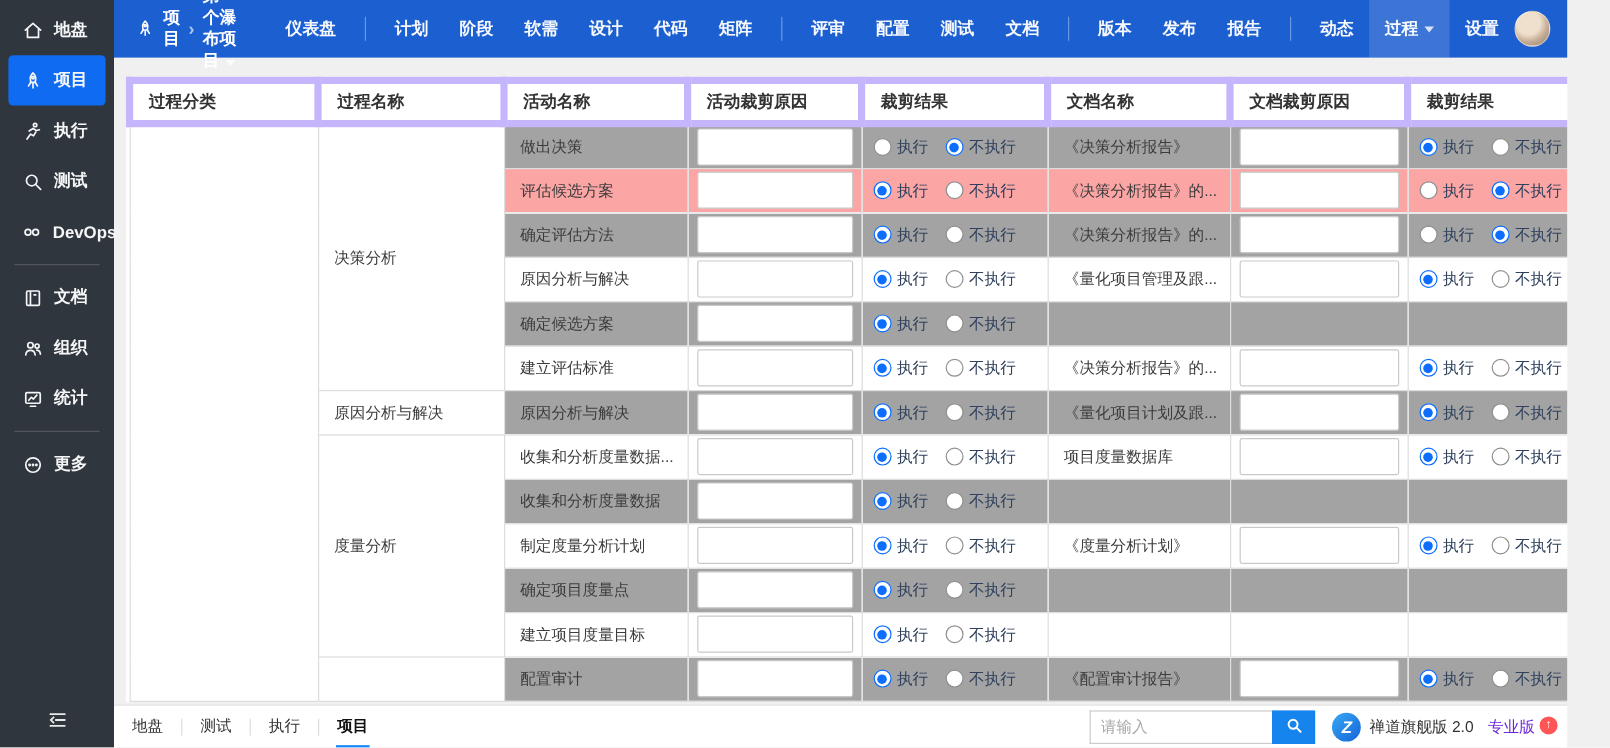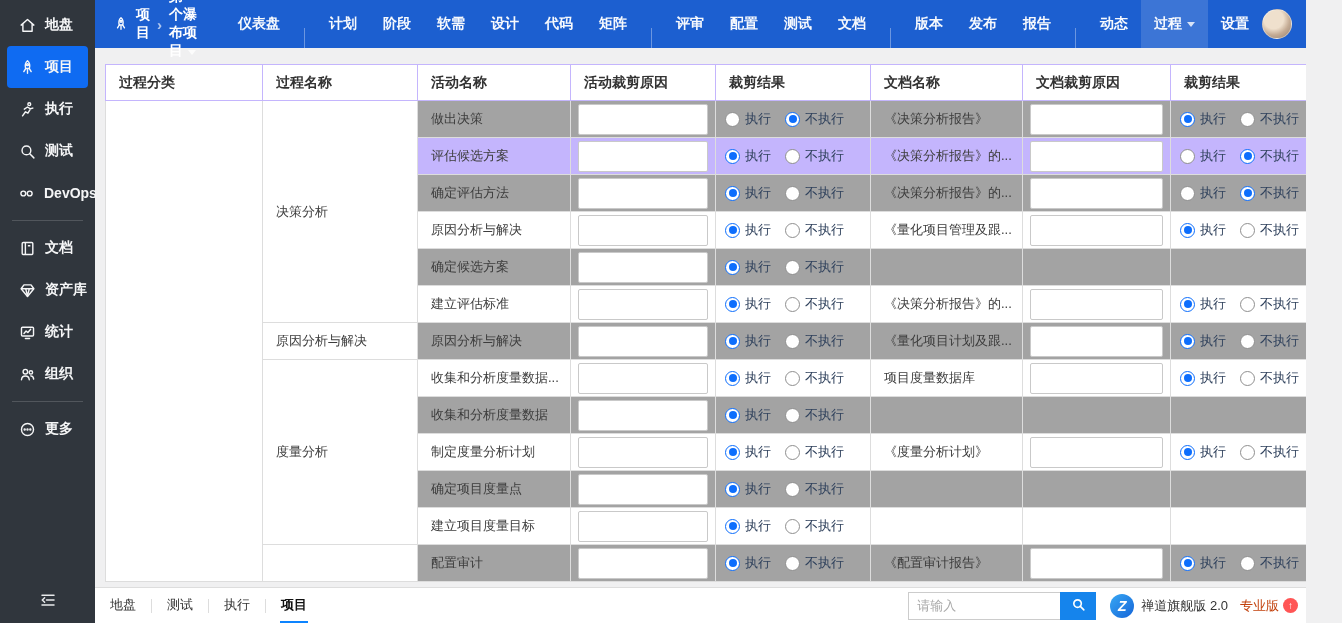--- a/index.html
+++ b/index.html
@@ -19,37 +19,37 @@
   .side-collapse svg{width:18px;height:18px}
 
   
   .main{flex:1;display:flex;flex-direction:column;min-width:0}
   .topbar{height:48px;flex:0 0 48px;background:#1c5fd0;display:flex;align-items:center;color:#fff;padding:0 14px 0 18px}
   .crumb{display:flex;align-items:center;gap:7px;font-size:14px;font-weight:bold}
   .crumb .ic svg{width:16px;height:16px;display:block}
   .crumb-sep::after{content:"›";color:rgba(255,255,255,.65);font-size:15px}
   .caret{width:0;height:0;border-left:4px solid transparent;border-right:4px solid transparent;
     border-top:5px solid rgba(255,255,255,.8);display:inline-block;margin-left:5px}
-  .topnav{display:flex;align-items:flex-end;margin-left:24px;height:100%}
+  .topnav{display:flex;align-items:center;margin-left:24px;height:100%}
   .nav-sep{width:1px;height:20px;background:rgba(255,255,255,.35);margin:0 11px}
   .nav-item{padding:0 13px;height:100%;display:flex;align-items:center;font-size:14px;font-weight:bold;
     color:rgba(255,255,255,.96);cursor:pointer;white-space:nowrap}
   .nav-item.active{background:rgba(255,255,255,.14)}
   .avatar{margin-left:auto;width:30px;height:30px;border-radius:50%;flex:0 0 30px;cursor:pointer;
     background:radial-gradient(circle at 38% 32%,#efe0cd 0 38%,#c4ab94 62%,#8d7b6c);border:1px solid rgba(255,255,255,.4)}
 
   
   .content{flex:1;padding:16px 0 0 10px;overflow:hidden}
   table.process{border-collapse:collapse;table-layout:fixed;width:1225px;background:#fff;font-size:13px;color:#3c3c3c;border:1px solid #c6c6c6}
-  .process th{border:1px solid #c4b5fd;height:36px;text-align:left;padding:0 13px;font-size:14px;color:#333;background:#fff;font-weight:bold;
+  .process th{border:6px solid #c4b5fd;height:36px;text-align:left;padding:0 13px;font-size:14px;color:#333;background:#fff;font-weight:bold;
     white-space:nowrap;overflow:hidden;text-overflow:ellipsis}
   .process td{border:1px solid #ddd;height:37px;padding:0 8px 0 13px;overflow:hidden;white-space:nowrap;text-overflow:ellipsis}
   tr.odd td{background:#a3a3a3}
   tr.even td{background:#fff}
-  tr.selected td{background:#c4b5fd}
+  tr.selected td{background:#fca5a5}
   td.cell-category,td.cell-process{background:#fff !important}
   td.cell-reason{padding:0 7px}
   .reason-input{width:100%;height:31px;border:1px solid #c9c9c9;border-radius:2px;background:#fff;padding:0 6px;font-size:13px;display:block}
   td.cell-result{padding:0 4px 0 9px}
   .radio-group{display:flex;align-items:center;gap:5px}
   .radio{width:15px;height:15px;border-radius:50%;border:1px solid #8f8f8f;background:#fff;position:relative;flex:0 0 15px;cursor:pointer}
   .radio.checked{border-color:#0d6efd}
   .radio.checked::after{content:"";position:absolute;left:2.5px;top:2.5px;width:8px;height:8px;border-radius:50%;background:#0d6efd}
   .radio-label{color:#2f415c;margin-right:9px;cursor:pointer}
 
@@ -60,21 +60,21 @@
   .ftab.active::after{content:"";position:absolute;left:14px;right:14px;bottom:0;height:2px;background:#0d84ff}
   .ftab-sep{width:1px;height:14px;background:#ddd}
   .fsearch{margin-left:auto;display:flex;align-items:flex-end}
   .fsearch input{width:152px;height:28px;border:1px solid #ccc;border-right:none;padding:0 8px;font-size:13px;color:#333}
   .fsearch input::placeholder{color:#a9a9a9}
   .fsearch button{width:36px;height:28px;background:#1584ec;border:none;color:#fff;cursor:pointer;display:flex;align-items:center;justify-content:center}
   .fsearch button svg{width:15px;height:15px}
   .brand{display:flex;align-items:center;gap:7px;margin-left:14px;font-size:13px;color:#333}
   .logo{width:24px;height:24px;border-radius:50%;background:linear-gradient(135deg,#38a8f4,#1565d8);color:#fff;font-weight:bold;
     font-style:italic;display:flex;align-items:center;justify-content:center;font-size:14px;cursor:pointer}
-  .edition{color:#c2410c;margin-left:12px;font-size:13px;display:flex;align-items:center;gap:4px;cursor:pointer}
+  .edition{color:#6d28d9;margin-left:12px;font-size:13px;display:flex;align-items:flex-start;gap:4px;cursor:pointer}
   .up-badge{width:15px;height:15px;border-radius:50%;background:#ff5555;color:#fff;font-size:10px;display:flex;align-items:center;justify-content:center}
   .up-badge::after{content:"↑";font-weight:bold}
 </style>
 </head>
 <body>
 
 <div class="app">
 
   <aside class="sidebar">
     <nav>
@@ -129,46 +129,37 @@
           <span class="ic">
             <svg viewBox="0 0 24 24" fill="none" stroke="currentColor" stroke-width="2" stroke-linejoin="round">
               <rect x="4.5" y="3.5" width="15" height="17" rx="1.5"></rect>
               <path d="M9 3.5v17M12.5 8h3.5"></path>
             </svg>
           </span>
           <span>文档</span>
         </div>
         <div class="side-item">
           <span class="ic">
-            <svg viewBox="0 0 24 24" fill="none" stroke="currentColor" stroke-width="2" stroke-linejoin="round">
-              <path d="M7 4h10l4 5.5L12 20.5 3 9.5 7 4Z"></path>
-              <path d="M3 9.5h18M9.5 9.5 12 20l2.5-10.5"></path>
-            </svg>
-          </span>
-          <span>资产库</span>
-        </div>
-        <div class="side-item">
-          <span class="ic">
-            <svg viewBox="0 0 24 24" fill="none" stroke="currentColor" stroke-width="2" stroke-linecap="round" stroke-linejoin="round">
-              <rect x="3.5" y="4.5" width="17" height="12.5" rx="1.5"></rect>
-              <path d="M7 13.5l3-3.5 2.5 2 4-4.5M9 20.5h6"></path>
-            </svg>
-          </span>
-          <span>统计</span>
-        </div>
-        <div class="side-item">
-          <span class="ic">
             <svg viewBox="0 0 24 24" fill="none" stroke="currentColor" stroke-width="2" stroke-linecap="round">
               <circle cx="9" cy="8" r="3.2"></circle>
               <path d="M3.5 19.5c.3-3.4 2.7-5.3 5.5-5.3s5.2 1.9 5.5 5.3"></path>
               <circle cx="16.8" cy="9" r="2.4"></circle>
               <path d="M16.5 13.9c2.4.2 4 2 4.2 4.6"></path>
             </svg>
           </span>
           <span>组织</span>
+        </div>
+        <div class="side-item">
+          <span class="ic">
+            <svg viewBox="0 0 24 24" fill="none" stroke="currentColor" stroke-width="2" stroke-linecap="round" stroke-linejoin="round">
+              <rect x="3.5" y="4.5" width="17" height="12.5" rx="1.5"></rect>
+              <path d="M7 13.5l3-3.5 2.5 2 4-4.5M9 20.5h6"></path>
+            </svg>
+          </span>
+          <span>统计</span>
         </div>
         <div class="side-divider"></div>
         <div class="side-item">
           <span class="ic">
             <svg viewBox="0 0 24 24" fill="none" stroke="currentColor" stroke-width="2">
               <circle cx="12" cy="12" r="8.5"></circle>
               <circle cx="8" cy="12" r="0.7" fill="currentColor"></circle>
               <circle cx="12" cy="12" r="0.7" fill="currentColor"></circle>
               <circle cx="16" cy="12" r="0.7" fill="currentColor"></circle>
             </svg>

